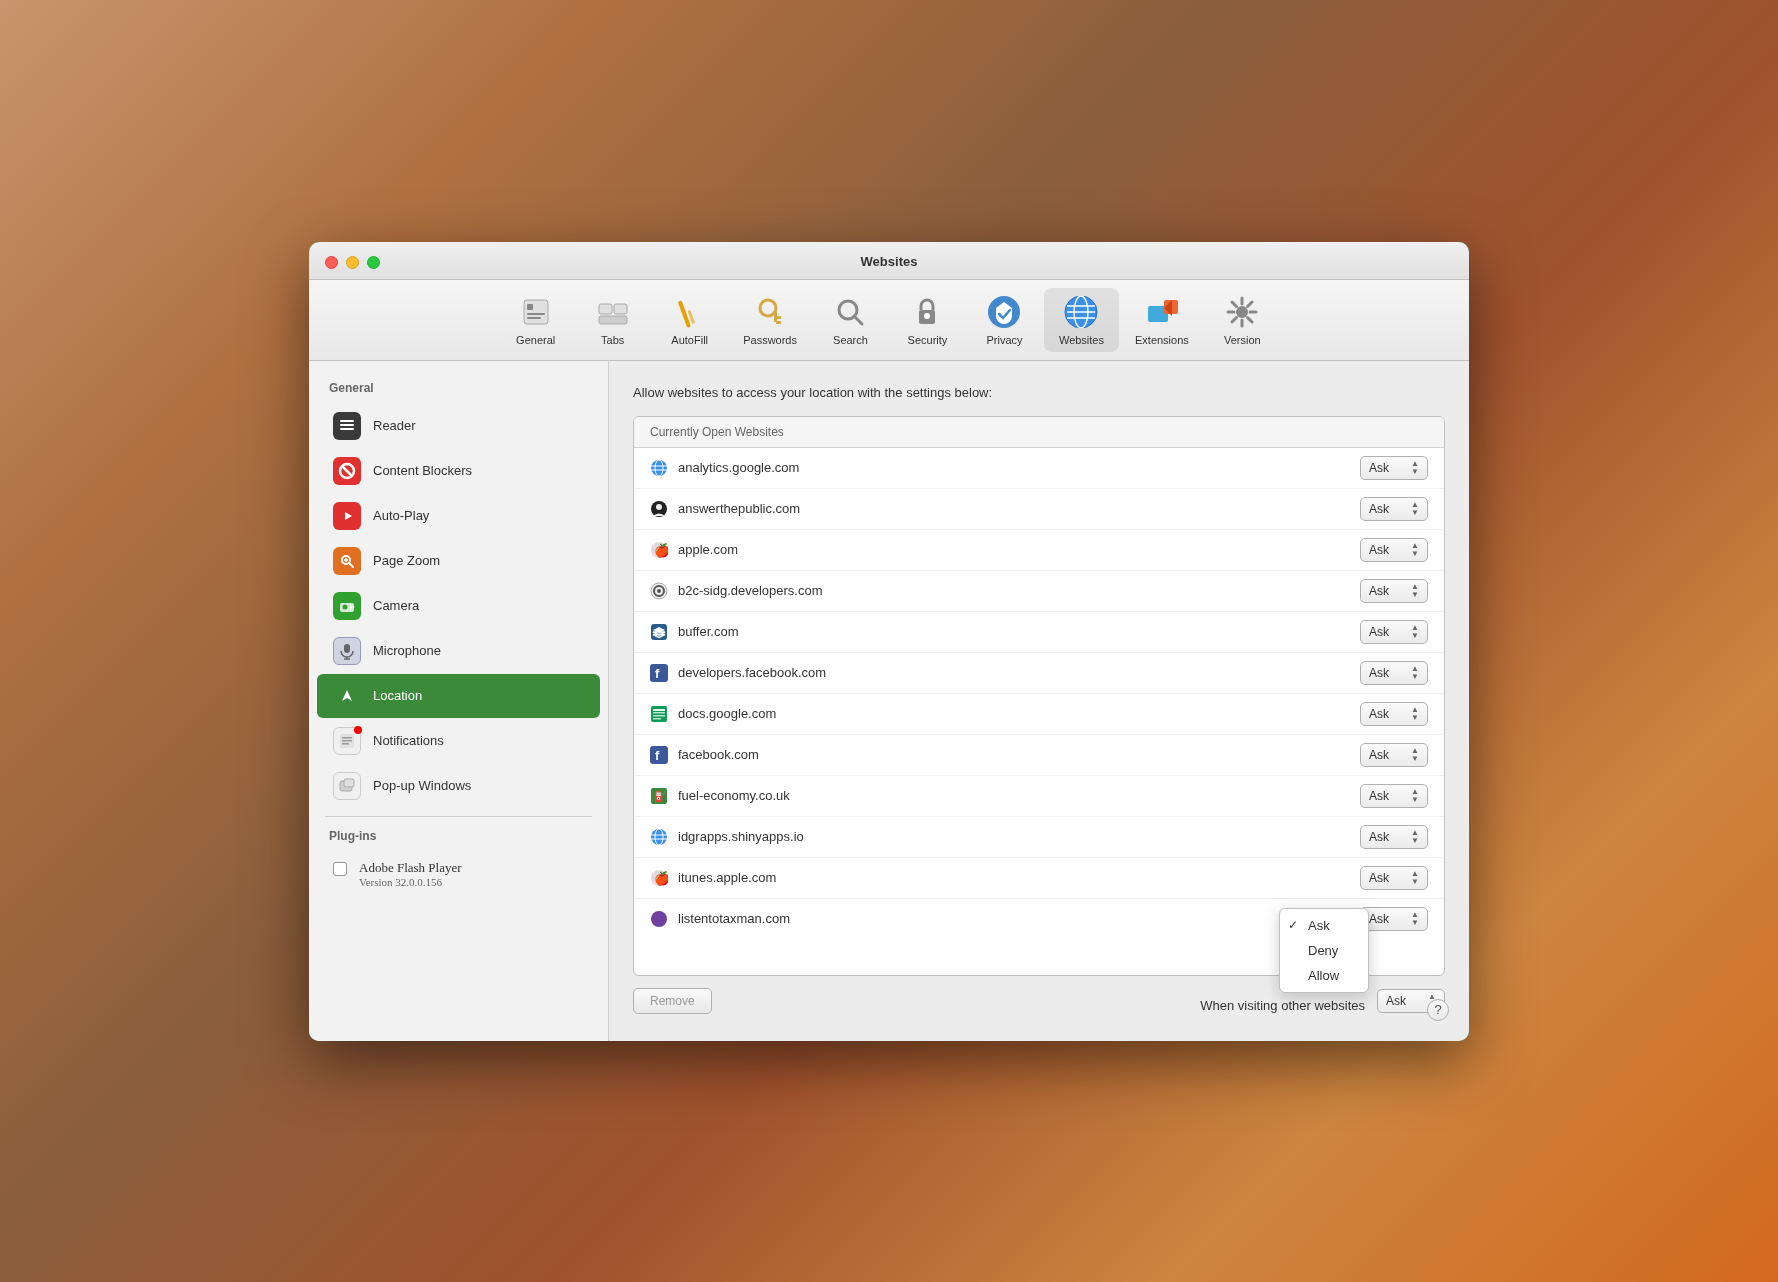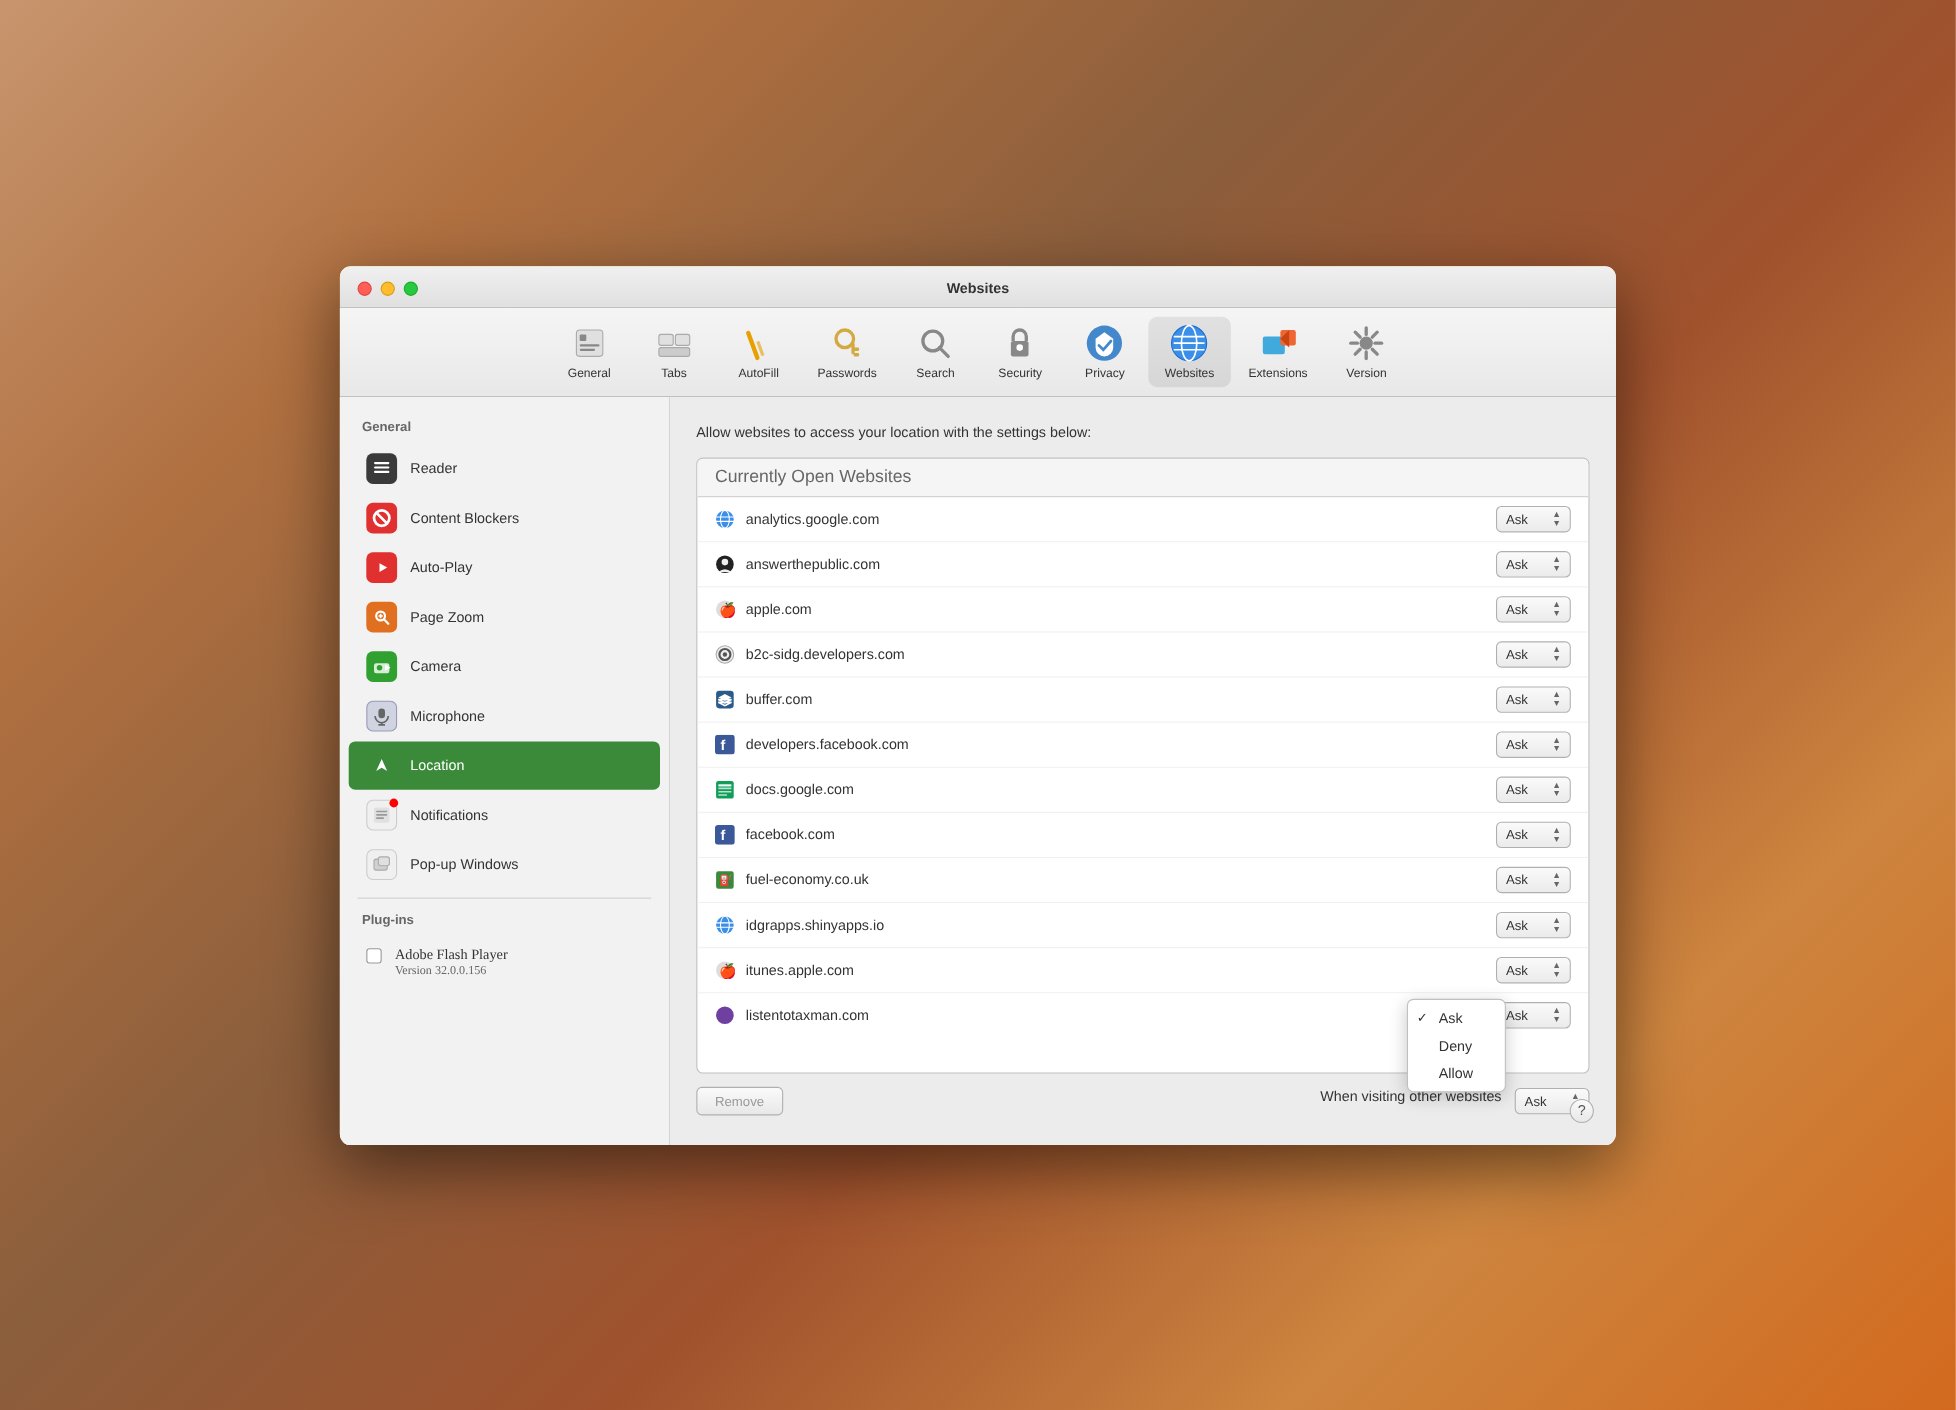--- a/index.html
+++ b/index.html
@@ -10,21 +10,21 @@
       width: 1778px;
       height: 1282px;
       display: flex;
       align-items: center;
       justify-content: center;
       overflow: hidden;
     }
 
     .window {
       width: 1160px;
-      background: #fef9c3;
+      background: #0f766e;
       border-radius: 10px;
       box-shadow: 0 20px 60px rgba(0,0,0,0.5);
       overflow: visible;
       position: relative;
     }
 
     .titlebar {
       background: linear-gradient(180deg, #f0f0f0 0%, #e0e0e0 100%);
       border-radius: 10px 10px 0 0;
       padding: 12px 16px 0;
@@ -212,21 +212,21 @@
       background: white;
       overflow: hidden;
       height: 560px;
       overflow-y: auto;
       position: relative;
     }
 
     .table-header {
       background: #f5f5f5;
       padding: 8px 16px;
-      font-size: 16px;
+      font-size: 12px;
       color: #666;
       border-bottom: 1px solid #d0d0d0;
       font-weight: 500;
     }
 
     .website-row {
       display: flex;
       align-items: center;
       justify-content: space-between;
       padding: 8px 16px;
@@ -303,21 +303,21 @@
       border: 1px solid #b0b0b0;
       border-radius: 5px;
       padding: 5px 16px;
       font-size: 12px;
       color: #999;
       cursor: default;
     }
 
     .other-websites-row {
       display: flex;
-      align-items: flex-start;
+      align-items: flex-end;
       gap: 12px;
     }
 
     .other-websites-label {
       font-size: 13px;
       color: #333;
     }
 
     .other-websites-select {
       display: flex;

